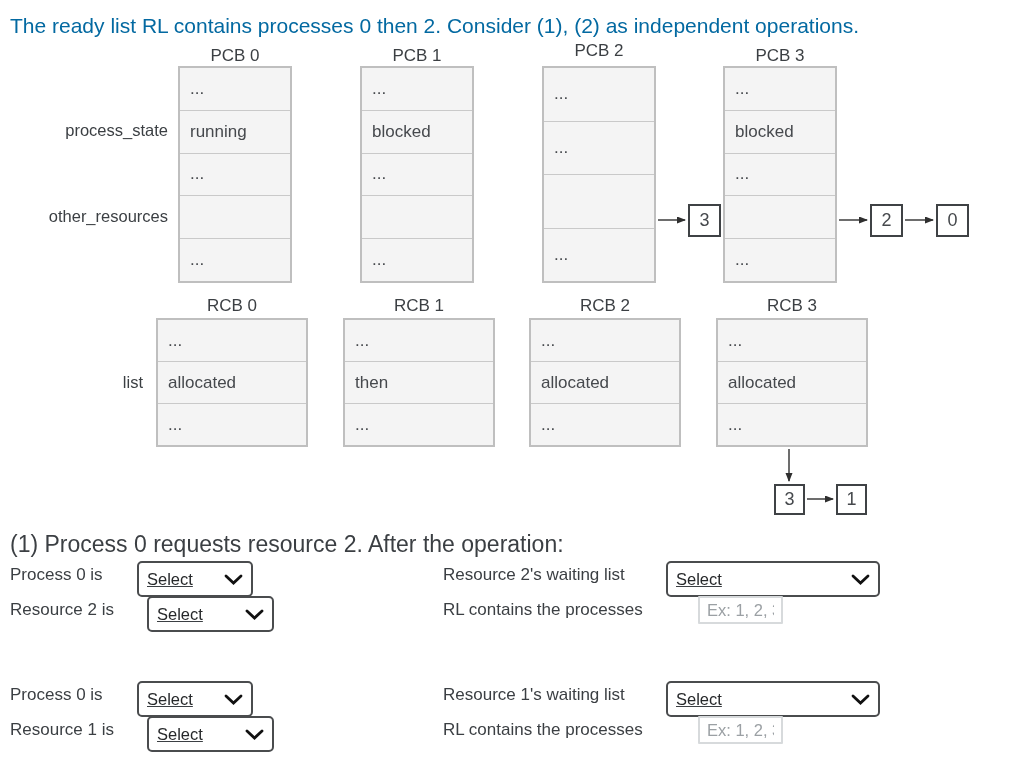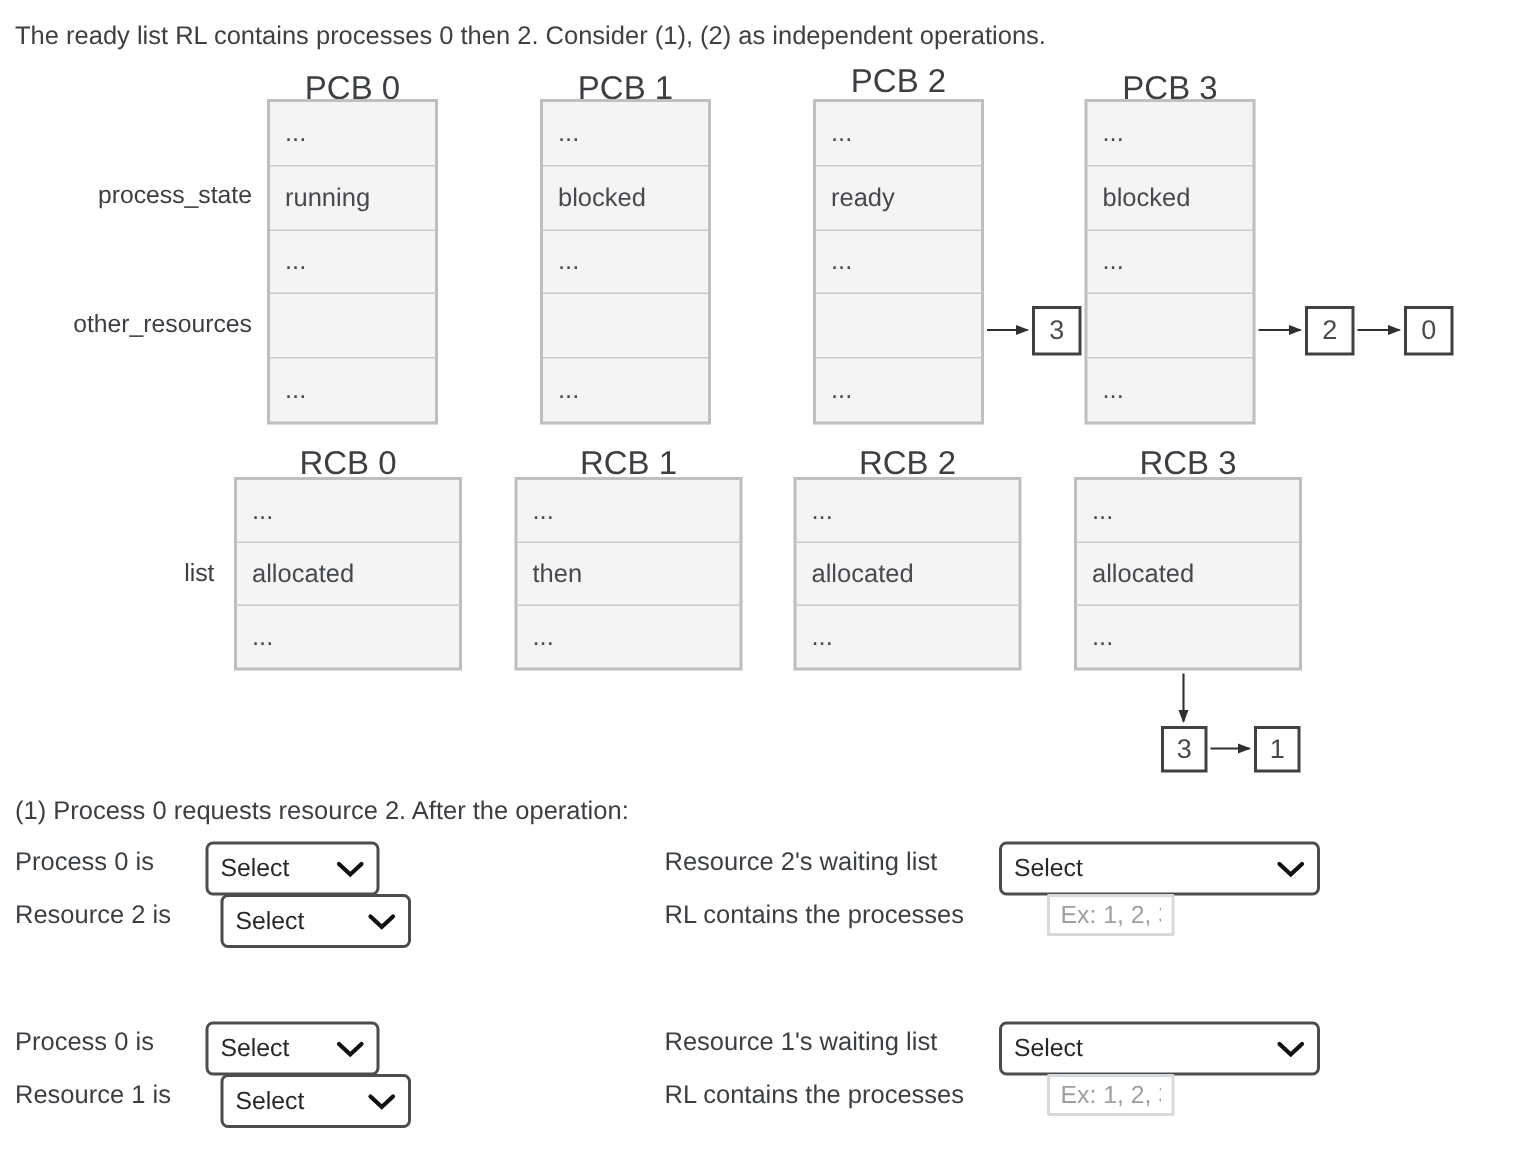--- a/index.html
+++ b/index.html
@@ -1,39 +1,39 @@
 <!DOCTYPE html>
 <html><head>
 <meta charset="utf-8">
 <style>
   html,body{margin:0;padding:0;background:#ffffff;}
   .canvas{
     position:relative;width:1018px;height:766px;background:#ffffff;
     font-family:"Liberation Sans",sans-serif;color:#3b3f43;overflow:hidden;
   }
-  .intro{position:absolute;left:10px;top:14px;font-size:17px;color:#404040;}
+  .intro{position:absolute;left:10px;top:14px;font-size:21px;color:#0369a1;}
 
   
   .tbl{position:absolute;background:#f4f4f4;border:2px solid #bfbfbf;
        display:flex;flex-direction:column;box-sizing:border-box;}
   .tbl .cell{flex:1;border-bottom:1px solid #c9c9c9;display:flex;align-items:center;
        padding-left:10px;font-size:17px;color:#46494d;box-sizing:border-box;}
   .tbl .cell:last-child{border-bottom:none;}
-  .tbl-title{position:absolute;text-align:center;font-size:22px;color:#3b3f43;}
+  .tbl-title{position:absolute;text-align:center;font-size:17px;color:#3b3f43;}
   .rowlabel{position:absolute;text-align:right;font-size:16.5px;color:#3b3f43;
        display:flex;align-items:center;justify-content:flex-end;}
   .node{position:absolute;background:#ffffff;border:2px solid #3f4245;box-sizing:border-box;
        display:flex;align-items:center;justify-content:center;font-size:18px;color:#46494d;}
   .arrows{position:absolute;left:0;top:0;pointer-events:none;}
 
   
-  .qheading{position:absolute;font-size:17px;color:#3b3f43;}
+  .qheading{position:absolute;font-size:23px;color:#3b3f43;}
   .qlabel{position:absolute;font-size:17px;color:#3b3f43;display:flex;align-items:center;height:28px;}
   .select{position:absolute;height:28px;background:#fff;border:2px solid #4a4c4e;border-radius:5px;
-       box-sizing:border-box;display:flex;align-items:center;padding:16px 8px;cursor:pointer;}
+       box-sizing:border-box;display:flex;align-items:center;padding:16px 8px;cursor:pointer;text-decoration:underline;}
   .select .val{font-size:16.5px;color:#26282a;flex:1;}
   .select .chev{flex:none;margin-left:4px;}
   .rl-input{position:absolute;height:28px;box-sizing:border-box;border:2px solid #d7dadc;
        background:#fff;font-family:"Liberation Sans",sans-serif;font-size:16.5px;color:#3b3f43;
        padding:0 7px;border-radius:1px;outline:none;}
   .rl-input::placeholder{color:#9ba0a4;opacity:1;}
 </style>
 </head>
 <body>
 
@@ -71,21 +71,20 @@
   </div>
   <div class="tbl" style="left:360px;top:66px;width:114px;height:217px">
     <div class="cell">...</div>
     <div class="cell">blocked</div>
     <div class="cell">...</div>
     <div class="cell"></div>
     <div class="cell">...</div>
   </div>
   <div class="tbl" style="left:542px;top:66px;width:114px;height:217px">
     <div class="cell">...</div>
-    <div class="cell">ready</div>
     <div class="cell">...</div>
     <div class="cell"></div>
     <div class="cell">...</div>
   </div>
   <div class="tbl" style="left:723px;top:66px;width:114px;height:217px">
     <div class="cell">...</div>
     <div class="cell">blocked</div>
     <div class="cell">...</div>
     <div class="cell"></div>
     <div class="cell">...</div>

